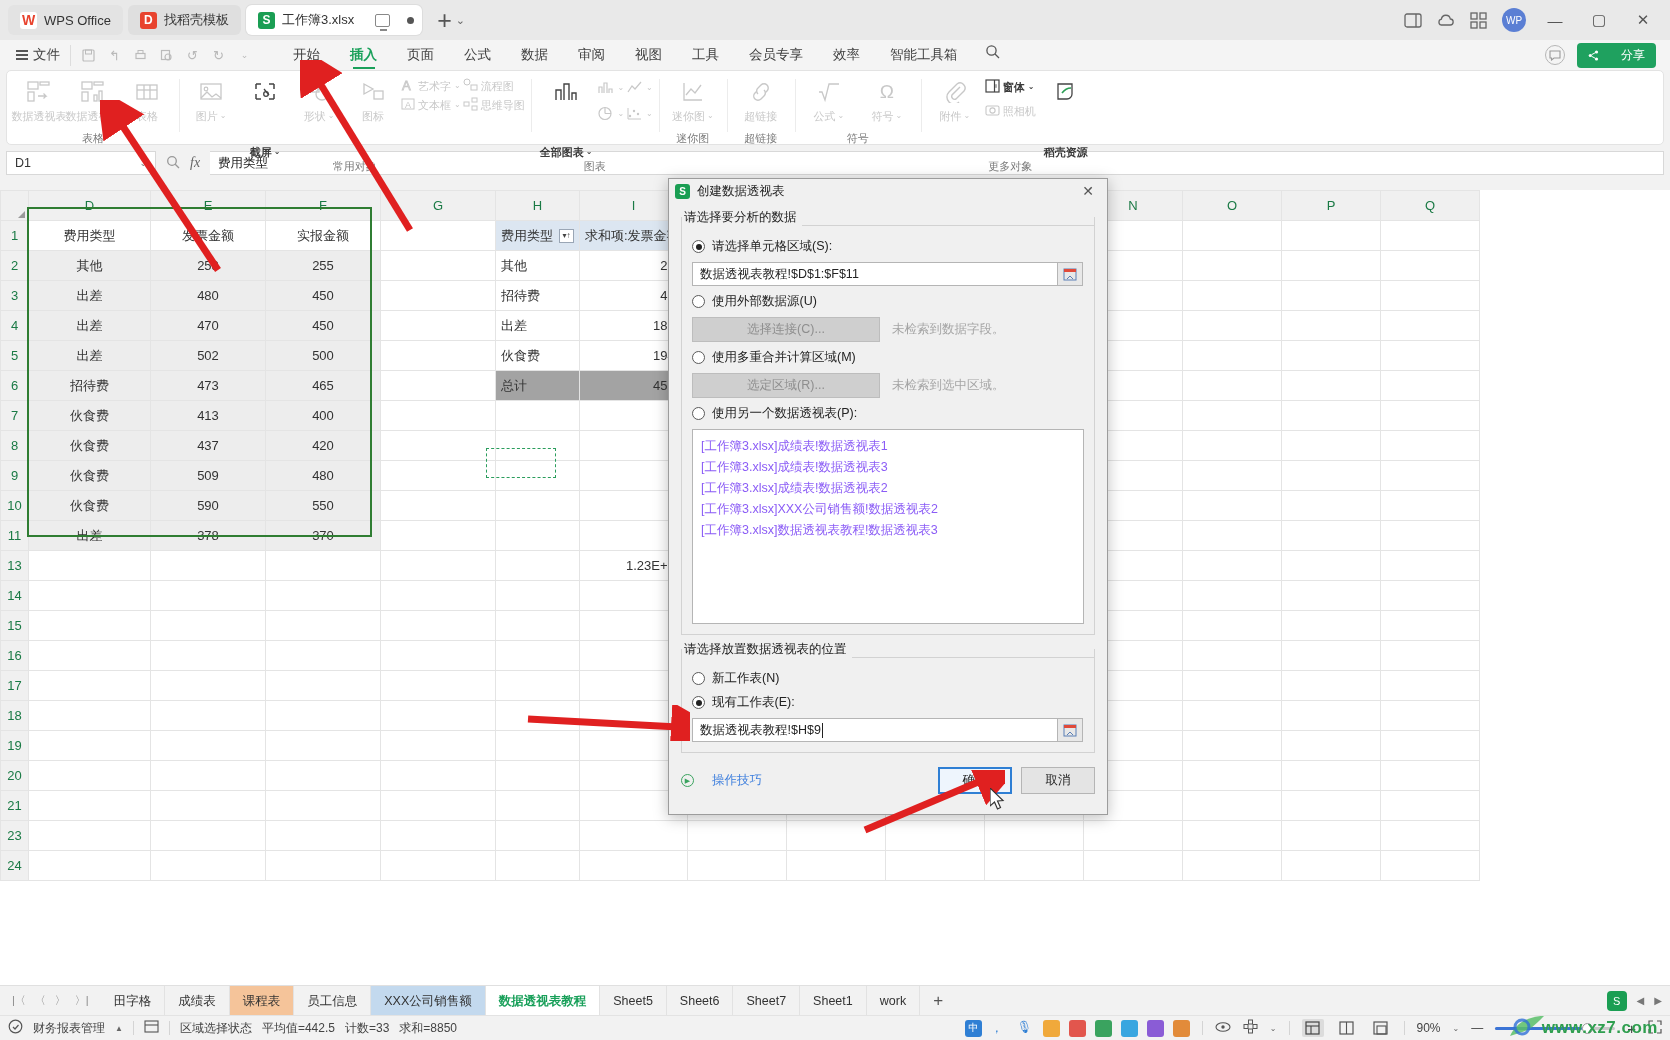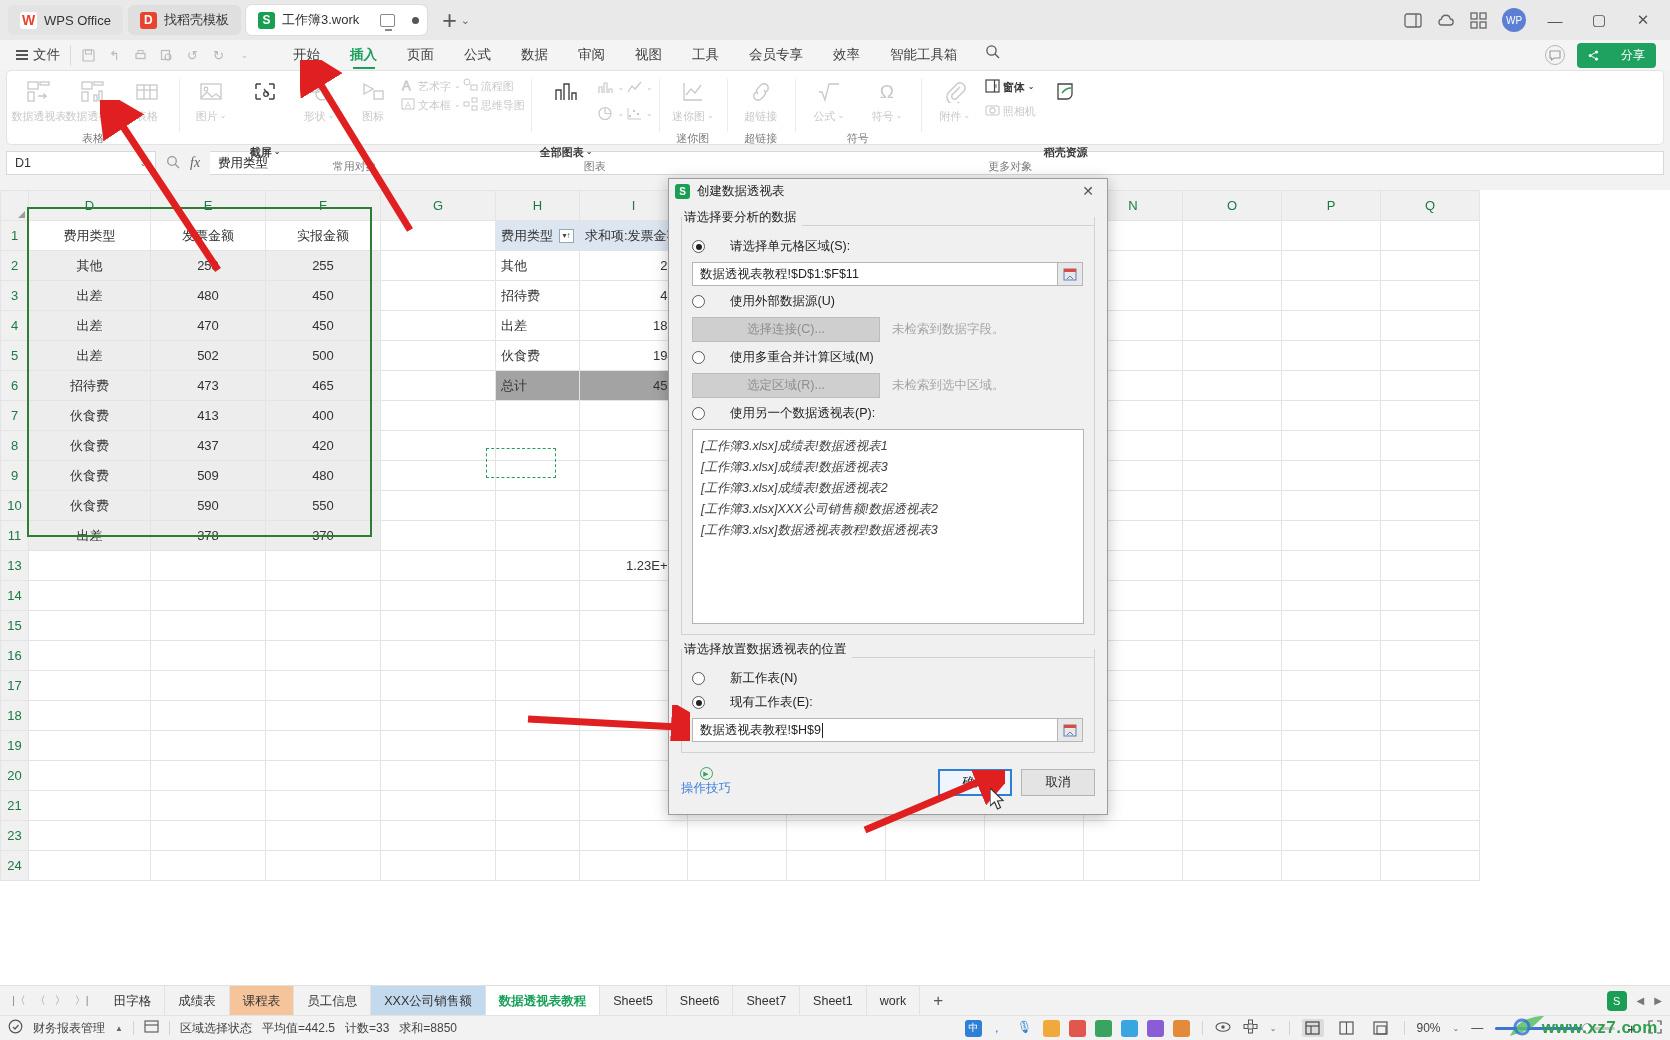--- a/index.html
+++ b/index.html
@@ -111,32 +111,32 @@
   
   .dlg{position:absolute;left:668px;top:178px;width:440px;height:637px;background:#f0f0f0;border:1px solid #9c9c9c;box-shadow:0 3px 14px rgba(0,0,0,.25);font-size:12.5px;color:#222;}
   .dlg-title{height:24px;display:flex;align-items:center;gap:7px;padding:0 6px;background:#f0f0f0;}
   .dlg-close{margin-left:auto;width:26px;height:22px;display:flex;align-items:center;justify-content:center;font-size:14px;color:#555;}
   .dlg-body{padding:4px 12px 0;}
   .fieldset{border:1px solid #d2d2d2;border-top:none;margin-top:10px;padding:0 0 10px;position:relative;}
   .fs-legend{position:relative;top:-8px;display:flex;align-items:flex-end;}
   .fs-legend .txt{background:#f0f0f0;padding:0 5px 0 2px;white-space:nowrap;}
   .fs-legend .line{flex:1;height:1px;background:#d2d2d2;}
   .fs-inner{padding:0 10px;margin-top:-3px;}
-  .radio-row{display:flex;align-items:center;gap:25px;margin:7px 0;}
+  .radio-row{display:flex;align-items:center;gap:7px;margin:7px 0;}
   .radio{width:13px;height:13px;border-radius:50%;border:1.4px solid #5a5a5a;background:#fff;position:relative;flex:none;}
   .radio.on:after{content:"";position:absolute;left:2.5px;top:2.5px;width:6px;height:6px;border-radius:50%;background:#222;}
   .txtinput{height:24px;background:#fff;border:1px solid #b5b5b5;display:flex;align-items:center;padding:0 7px;position:relative;}
   .picker{position:absolute;right:-1px;top:-1px;width:26px;height:24px;border:1px solid #b5b5b5;background:#e8e8e8;display:flex;align-items:center;justify-content:center;}
   .row-disabled{display:flex;align-items:center;gap:12px;margin:7px 0;}
   .btn-dis{width:188px;height:25px;background:#cfcfcf;border:1px solid #bdbdbd;color:#8e8e8e;display:flex;align-items:center;justify-content:center;font-size:12.5px;}
   .dis-note{color:#a5a5a5;font-size:12.5px;}
   .listbox{border:1px solid #b5b5b5;background:#fff;height:195px;margin-top:6px;padding:6px 8px;overflow:hidden;}
-  .listitem{color:#404040;font-size:12.5px;line-height:21px;white-space:nowrap;font-style:italic;}
+  .listitem{color:#8b5cf6;font-size:12.5px;line-height:21px;white-space:nowrap;}
   .dlg-foot{display:flex;align-items:center;padding:14px 12px 0;}
-  .tips{display:flex;align-items:center;gap:0;color:#3b7ddd;font-size:12.5px;flex-direction:column;}
+  .tips{display:flex;align-items:center;gap:18px;color:#3b7ddd;font-size:12.5px;}
   .tip-ic{width:13px;height:13px;border:1.2px solid #3aa35f;border-radius:50%;display:flex;align-items:center;justify-content:center;font-size:7px;color:#3aa35f;}
   .dlg-btns{margin-left:auto;display:flex;gap:9px;}
   .dbtn{width:74px;height:27px;border:1px solid #b5b5b5;background:#e4e4e4;display:flex;align-items:center;justify-content:center;font-size:12.5px;color:#222;}
   .dbtn.primary{border:2px solid #2f7fd4;background:#eef5fd;}
 
   
   .arrow{position:absolute;pointer-events:none;}
   .cursor{position:absolute;pointer-events:none;}
   .wm{position:absolute;right:12px;bottom:2px;font-size:17px;font-weight:bold;color:#2f9e4f;pointer-events:none;letter-spacing:.5px;}
   .wmlogo{position:absolute;right:120px;bottom:-4px;width:44px;height:30px;pointer-events:none;}
@@ -148,21 +148,21 @@
   <div class="tb-chip wps">
     <span class="tb-logo w">W</span>
     <span>WPS Office</span>
   </div>
   <div class="tb-chip">
     <span class="tb-logo d">D</span>
     <span>找稻壳模板</span>
   </div>
   <div class="tb-chip active">
     <span class="tb-logo s">S</span>
-    <span>工作簿3.work</span>
+    <span>工作簿3.xlsx</span>
     <span class="tb-min-ic"></span>
     <span class="tb-dot"></span>
   </div>
   <span class="tb-plus">+</span>
   <span class="tb-caret">⌄</span>
   <div class="tb-right">
     <span class="tb-ic">
       <svg width="18" height="15" viewBox="0 0 18 15">
           <rect x="1" y="1" width="16" height="13" rx="2" fill="none" stroke="#666" stroke-width="1.3"></rect>
           <line x1="12" y1="1" x2="12" y2="14" stroke="#666" stroke-width="1.3"></line>

